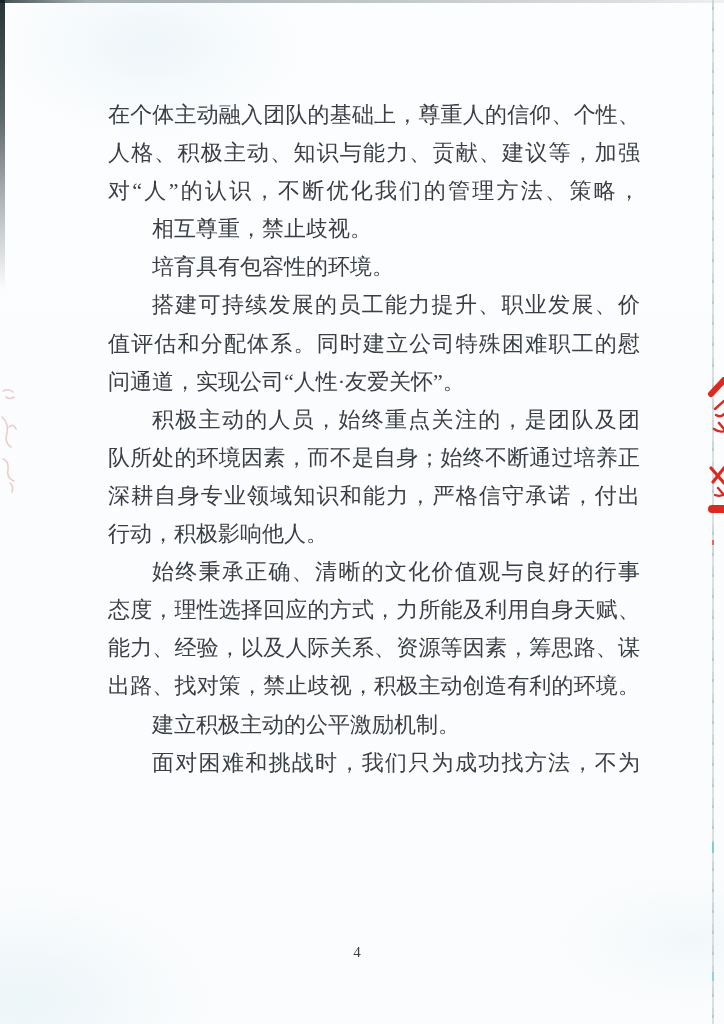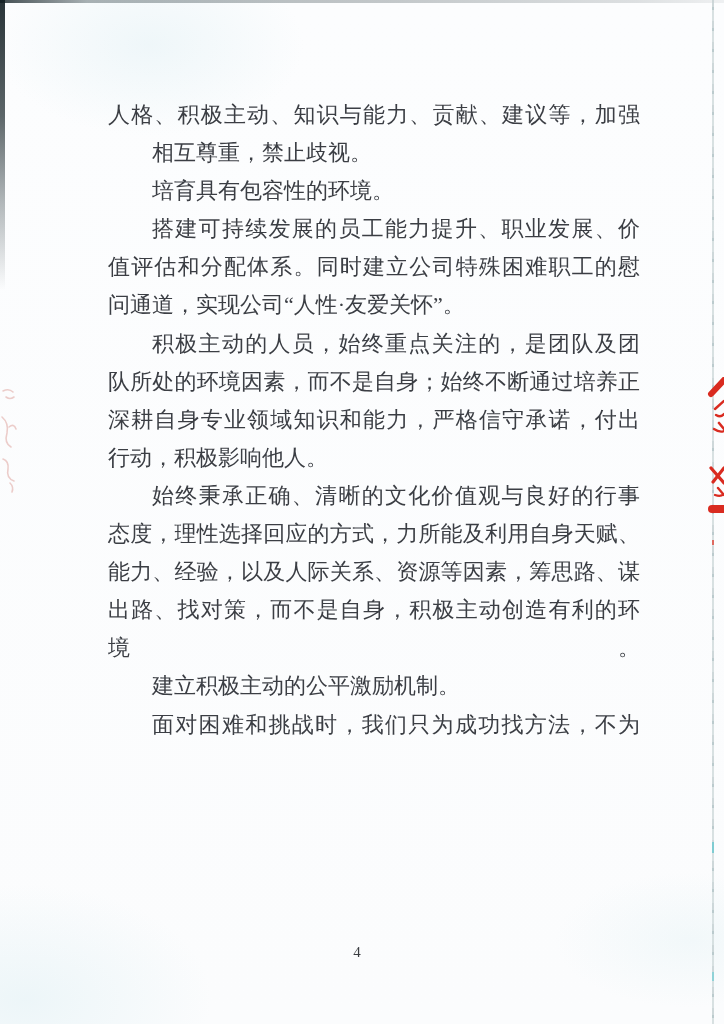--- a/index.html
+++ b/index.html
@@ -93,33 +93,35 @@
     <svg width="20" height="64" viewBox="0 0 20 64" fill="none" stroke="#d92b20" stroke-linecap="round">
       <path d="M7 4 L20 19" stroke-width="3.2"></path>
       <path d="M20 4 L9 18" stroke-width="3.2"></path>
       <path d="M14 24 l6 7" stroke-width="2.4"></path>
       <path d="M11 31 q6 2 9 -1" stroke-width="2.2"></path>
       <path d="M8 45 h12" stroke-width="8"></path>
     </svg>
   </div>
 
   <div class="doc-body">
+    <div class="ln j">在个体主动融入团队的基础上，尊重人的信仰、个性、</div>
     <div class="ln j">人格、积极主动、知识与能力、贡献、建议等，加强</div>
+    <div class="ln j">对“人”的认识，不断优化我们的管理方法、策略，</div>
     <div class="ln ind">相互尊重，禁止歧视。</div>
     <div class="ln ind">培育具有包容性的环境。</div>
     <div class="ln j ind">搭建可持续发展的员工能力提升、职业发展、价</div>
     <div class="ln j">值评估和分配体系。同时建立公司特殊困难职工的慰</div>
     <div class="ln">问通道，实现公司“人性·友爱关怀”。</div>
     <div class="ln j ind">积极主动的人员，始终重点关注的，是团队及团</div>
     <div class="ln j">队所处的环境因素，而不是自身；始终不断通过培养正</div>
     <div class="ln j">深耕自身专业领域知识和能力，严格信守承诺，付出</div>
     <div class="ln">行动，积极影响他人。</div>
     <div class="ln j ind">始终秉承正确、清晰的文化价值观与良好的行事</div>
     <div class="ln j">态度，理性选择回应的方式，力所能及利用自身天赋、</div>
     <div class="ln j">能力、经验，以及人际关系、资源等因素，筹思路、谋</div>
-    <div class="ln j">出路、找对策，而不是自身，积极主动创造有利的环境。</div>
+    <div class="ln j">出路、找对策，禁止歧视，积极主动创造有利的环境。</div>
     <div class="ln ind">建立积极主动的公平激励机制。</div>
     <div class="ln j ind">面对困难和挑战时，我们只为成功找方法，不为</div>
   </div>
 
   <div class="page-number">4</div>
 
 </div>
 
 </body></html>

